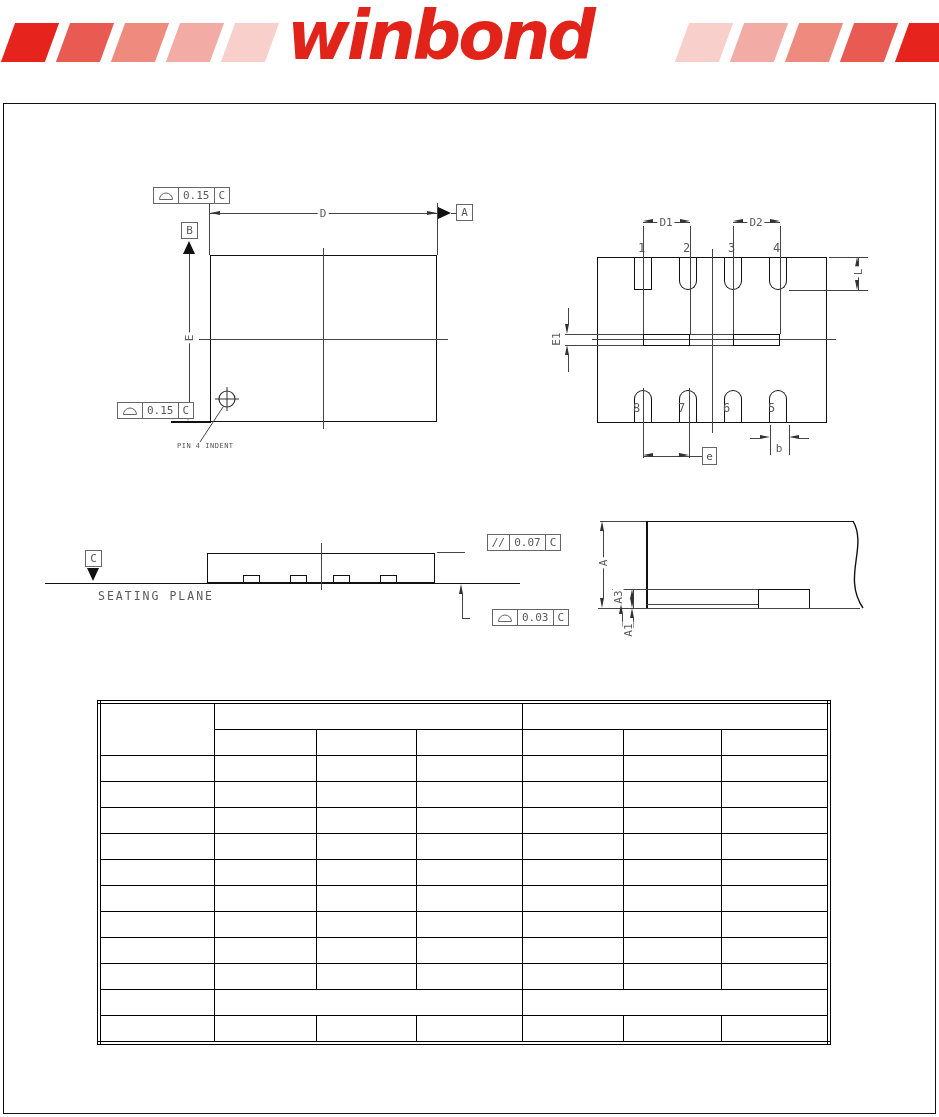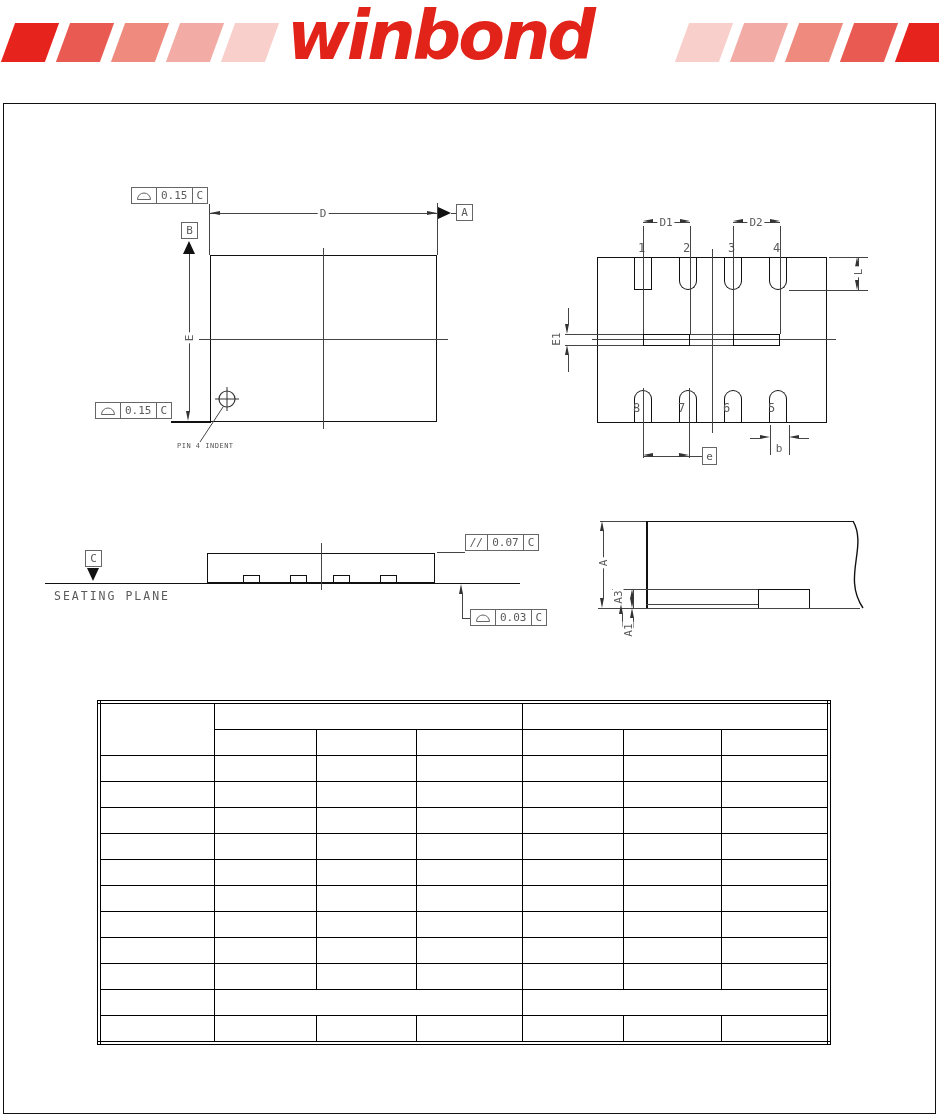--- a/index.html
+++ b/index.html
@@ -31,32 +31,32 @@
   .ar.right{border-width:2.6px 0 2.6px 10px;border-color:transparent transparent transparent #333;}
 
   .tri{position:absolute;width:0;height:0;border-style:solid;}
   .tri.t-up{border-width:0 6.5px 13px 6.5px;border-color:transparent transparent #111 transparent;}
   .tri.t-down{border-width:13px 6.5px 0 6.5px;border-color:#111 transparent transparent transparent;}
   .tri.t-right{border-width:6.5px 0 6.5px 13px;border-color:transparent transparent transparent #111;}
 
   .dbox{position:absolute;width:17px;height:17px;border:1px solid #666;background:#fff;color:#5a5a5a;
         font-size:11px;display:flex;align-items:center;justify-content:center;box-sizing:border-box;}
   .fcf{position:absolute;display:flex;align-items:stretch;height:17px;border:1px solid #666;background:#fff;
-       color:#5a5a5a;font-size:11px;box-sizing:border-box;}
+       color:#5a5a5a;font-size:11px;box-sizing:border-box;margin-left:22px;}
   .fcf .c{display:flex;align-items:center;justify-content:center;padding:0 4px;border-right:1px solid #666;}
   .fcf .c:last-child{border-right:none;}
   .fcf .sym{font-style:italic;}
 
   .lblc{position:absolute;transform:translate(-50%,-50%);color:#5a5a5a;font-size:11px;background:#fff;
         padding:0 2px;white-space:nowrap;line-height:1;}
   .lblr{position:absolute;transform:translate(-50%,-50%) rotate(-90deg);color:#5a5a5a;font-size:11px;
         background:#fff;padding:0 2px;white-space:nowrap;line-height:1;}
   .pnum{position:absolute;color:#5a5a5a;font-size:12px;line-height:1;}
   .note{position:absolute;color:#555;font-size:7px;letter-spacing:.5px;white-space:nowrap;}
-  .splane{position:absolute;color:#5a5a5a;font-size:11.5px;letter-spacing:2px;white-space:nowrap;}
+  .splane{position:absolute;color:#5a5a5a;font-size:11.5px;letter-spacing:2px;white-space:nowrap;margin-left:44px;}
 
   .pin{position:absolute;width:18px;border:1.5px solid #111;background:transparent;box-sizing:border-box;}
   .pin.top{top:258px;height:32px;border-top:none;border-radius:0 0 9px 9px;}
   .pin.top.sq{border-radius:0;}
   .pin.bot{top:390px;height:32px;border-bottom:none;border-radius:9px 9px 0 0;}
 
   
   .dim-table{position:absolute;left:97px;top:700px;width:734px;border-collapse:collapse;
              border:4px double #000;}
   .dim-table td{border:1.5px solid #000;height:25px;padding:0;font-size:11px;}

